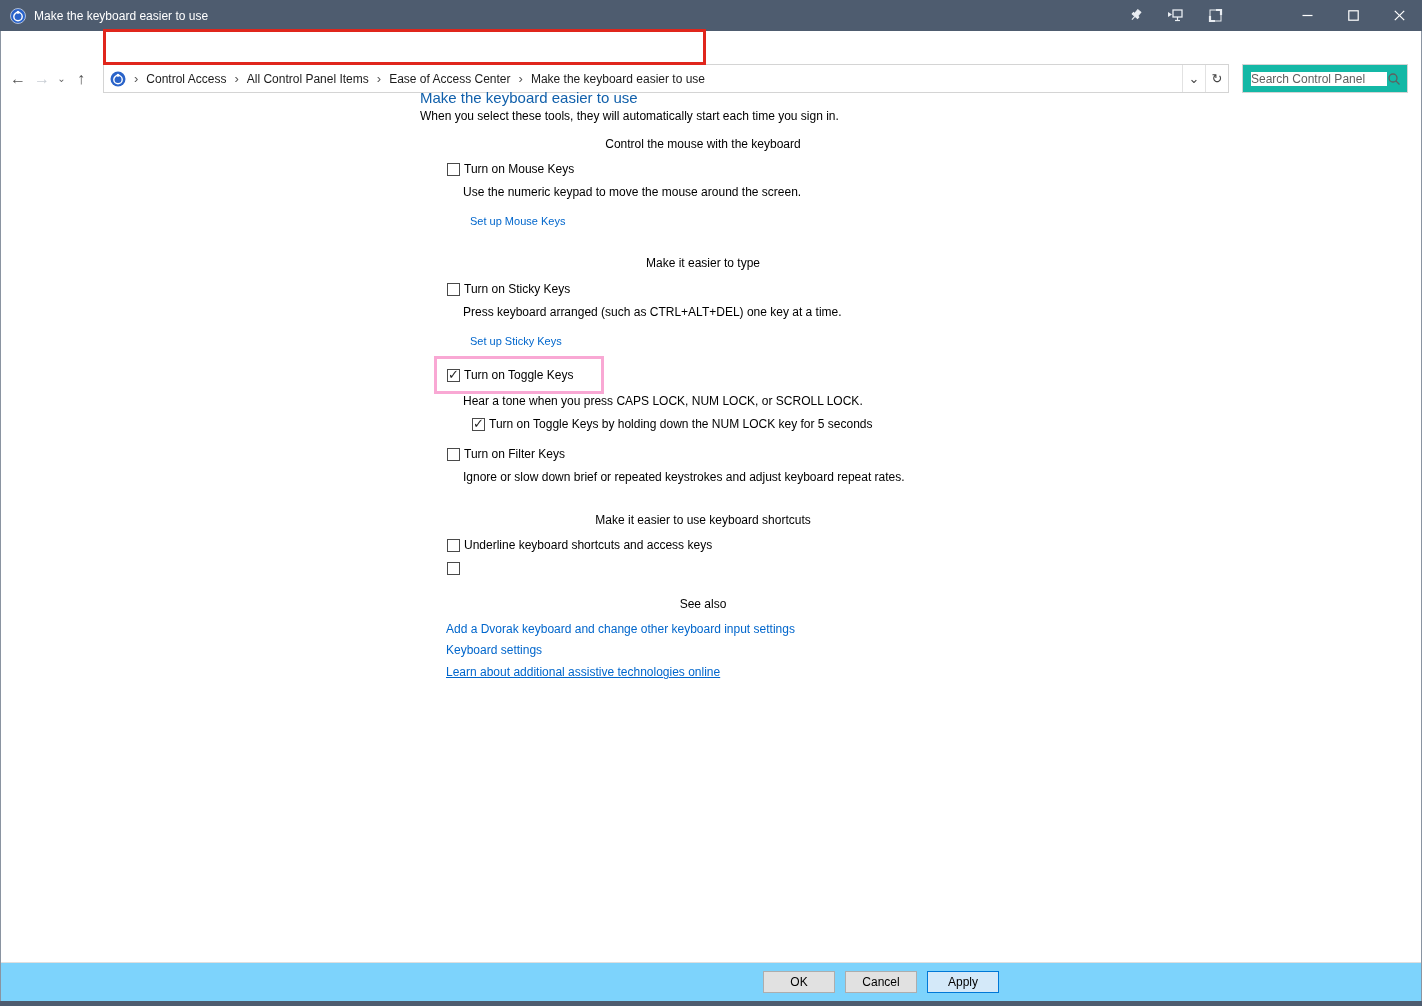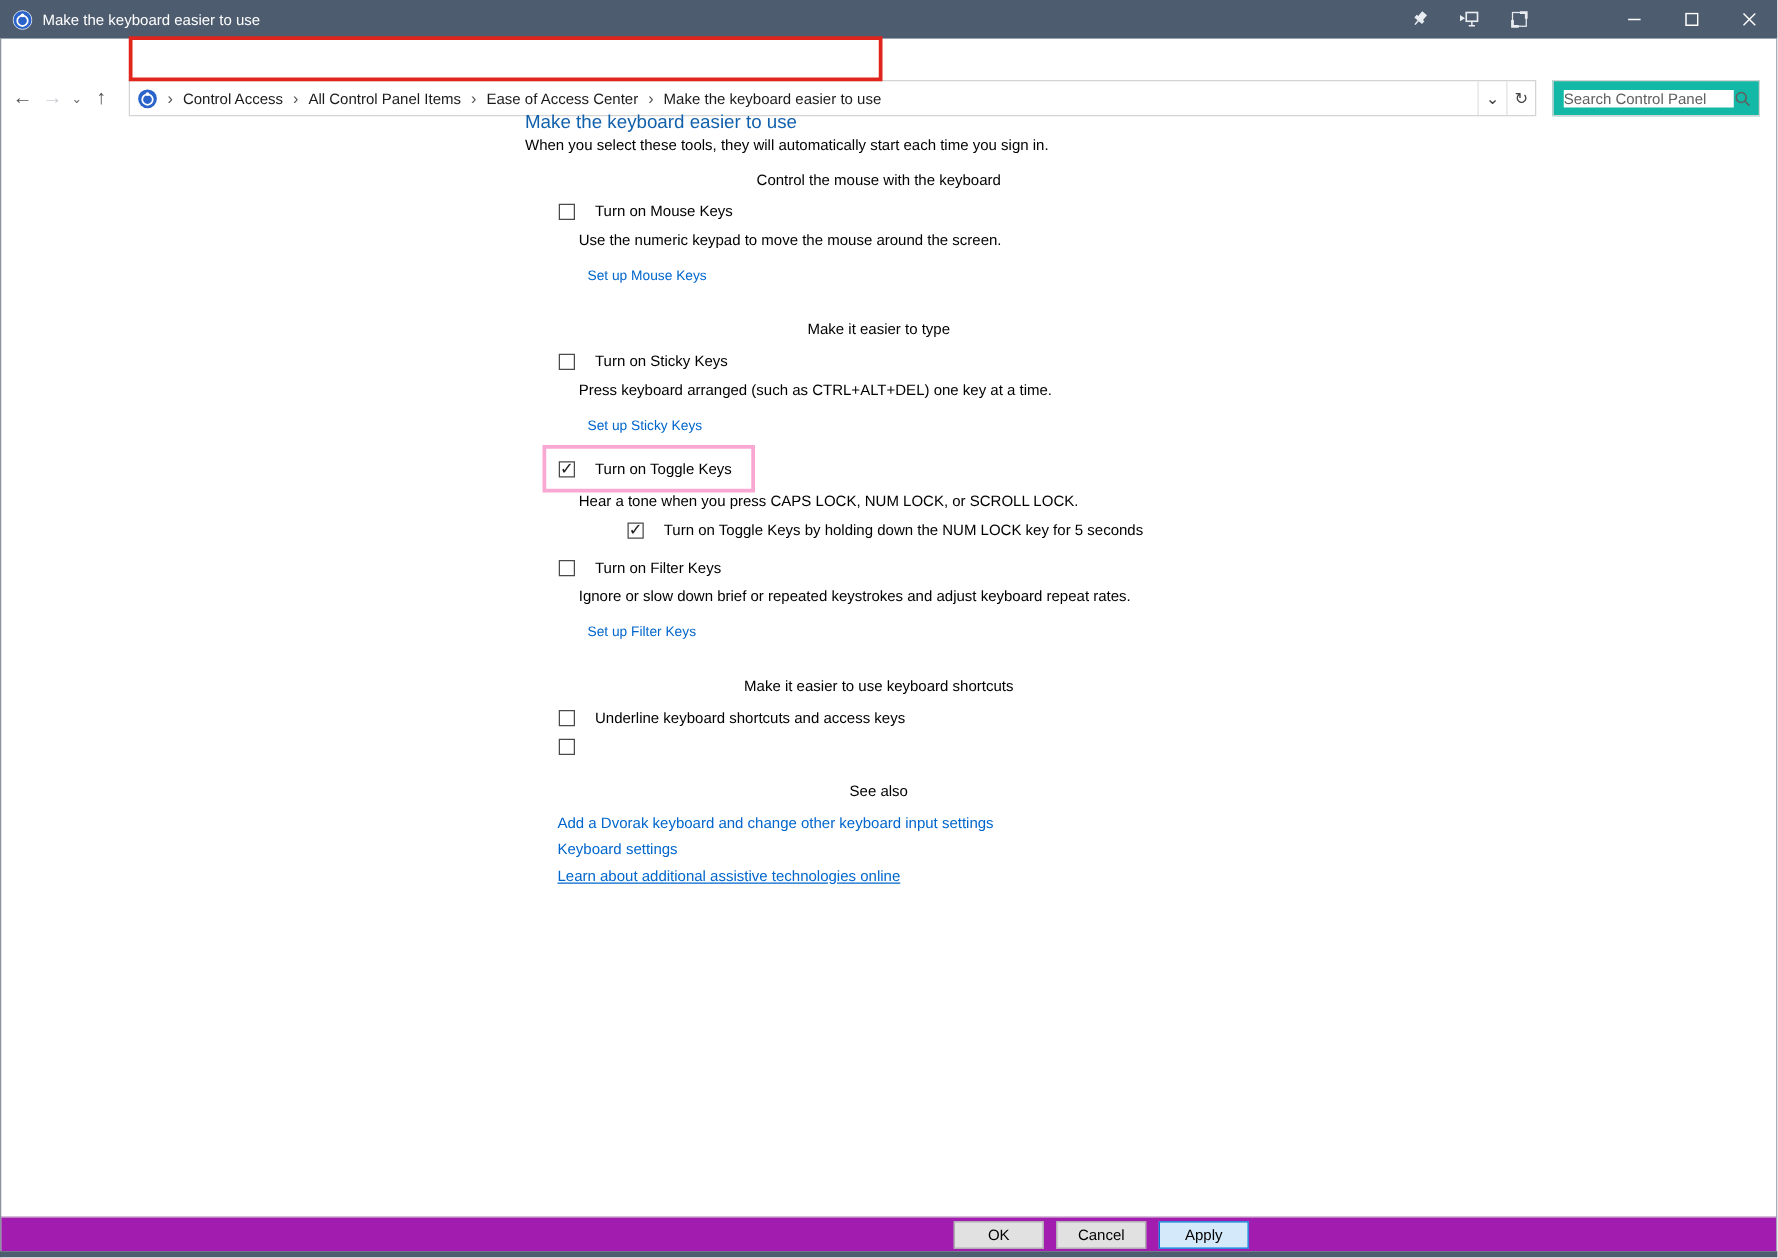--- a/index.html
+++ b/index.html
@@ -57,38 +57,38 @@
   .annot-breadcrumb { left:103px; top:29px; width:603px; height:36px; }
 
   
   .content { position:absolute; left:420px; top:88px; width:566px; }
   h1.page-title { font-size:15px; font-weight:normal; color:#1160ab; line-height:19px; }
   .intro { font-size:12px; line-height:15px; margin-top:2px; color:#000; }
 
   .grp { display:flex; align-items:center; font-size:12px; line-height:15px; color:#000;flex-direction:column; }
   .grp .line { flex:1; height:1px; background:#b3b3b3; margin-left:7px; margin-top:2px; }
 
-  .row-cb { display:flex; align-items:center; gap:16px; height:16px; font-size:12px; color:#000; }
+  .row-cb { display:flex; align-items:center; gap:4px; height:16px; font-size:12px; color:#000; }
   .ind1 { margin-left:27px; }
-  .ind2 { margin-left:82px;text-align:right; }
+  .ind2 { margin-left:52px;text-align:right; }
   .cb { width:13px; height:13px; flex:none; border:1px solid #4a4a4a; background:#fff; position:relative; }
   .cb.checked::after { content:"✓"; position:absolute; left:0px; top:-3px; font-size:13px; color:#1f1f1f; }
 
   .desc { font-size:12px; line-height:15px; margin-left:43px; color:#000; }
   .setup-link { font-size:11px; line-height:15px; margin-left:50px; color:#0066cc; cursor:pointer; }
   .see-link { font-size:12px; line-height:15px; margin-left:26px; color:#0066cc; cursor:pointer; }
   .see-link.underlined { text-decoration:underline; }
 
   .redbox { margin-left:14px; margin-top:7px; width:170px; border:3px solid #f9a8d4; padding:8px 0 8px 10px;text-align:center; } .mt6{margin-top:6px;} .mt7{margin-top:7px;} .mt8{margin-top:8px;} .mt13{margin-top:13px;} .mt14{margin-top:14px;}
   .mt21{margin-top:21px;} .mt22{margin-top:22px;} .mt27{margin-top:27px;} .mt28{margin-top:28px;}
 
   
   .footer {
-    position:absolute; left:1px; right:1px; bottom:5px; height:28px;
-    background:#a21caf; border-top:1px solid #dfdfdf;
+    position:absolute; left:1px; right:1px; bottom:5px; height:39px;
+    background:#7dd3fc; border-top:1px solid #dfdfdf;
     display:flex; align-items:center; justify-content:flex-end; padding-right:422px; gap:10px;
   }
   .btn {
     width:72px; height:22px; font-size:12px; font-family:"Liberation Sans",sans-serif;
     background:#e1e1e1; border:1px solid #adadad; color:#000;
     display:flex; align-items:center; justify-content:center; cursor:default;
   }
   .btn.primary { background:#d4e9f9; border:1px solid #0078d7; }
 </style>
 </head>
@@ -230,21 +230,20 @@
   <div class="row-cb ind2 mt7">
     <span class="cb checked"></span>
     <span>Turn on Toggle Keys by holding down the NUM LOCK key for 5 seconds</span>
   </div>
 
   <div class="row-cb ind1 mt14">
     <span class="cb"></span>
     <span>Turn on Filter Keys</span>
   </div>
   <div class="desc mt8">Ignore or slow down brief or repeated keystrokes and adjust keyboard repeat rates.</div>
-  <div class="setup-link mt14">Set up Filter Keys</div>
 
   <div class="grp mt28">
     <span>Make it easier to use keyboard shortcuts</span>
       <div class="line"></div>
   </div>
   <div class="row-cb ind1 mt7">
     <span class="cb"></span>
     <span>Underline keyboard shortcuts and access keys</span>
   </div>
 

